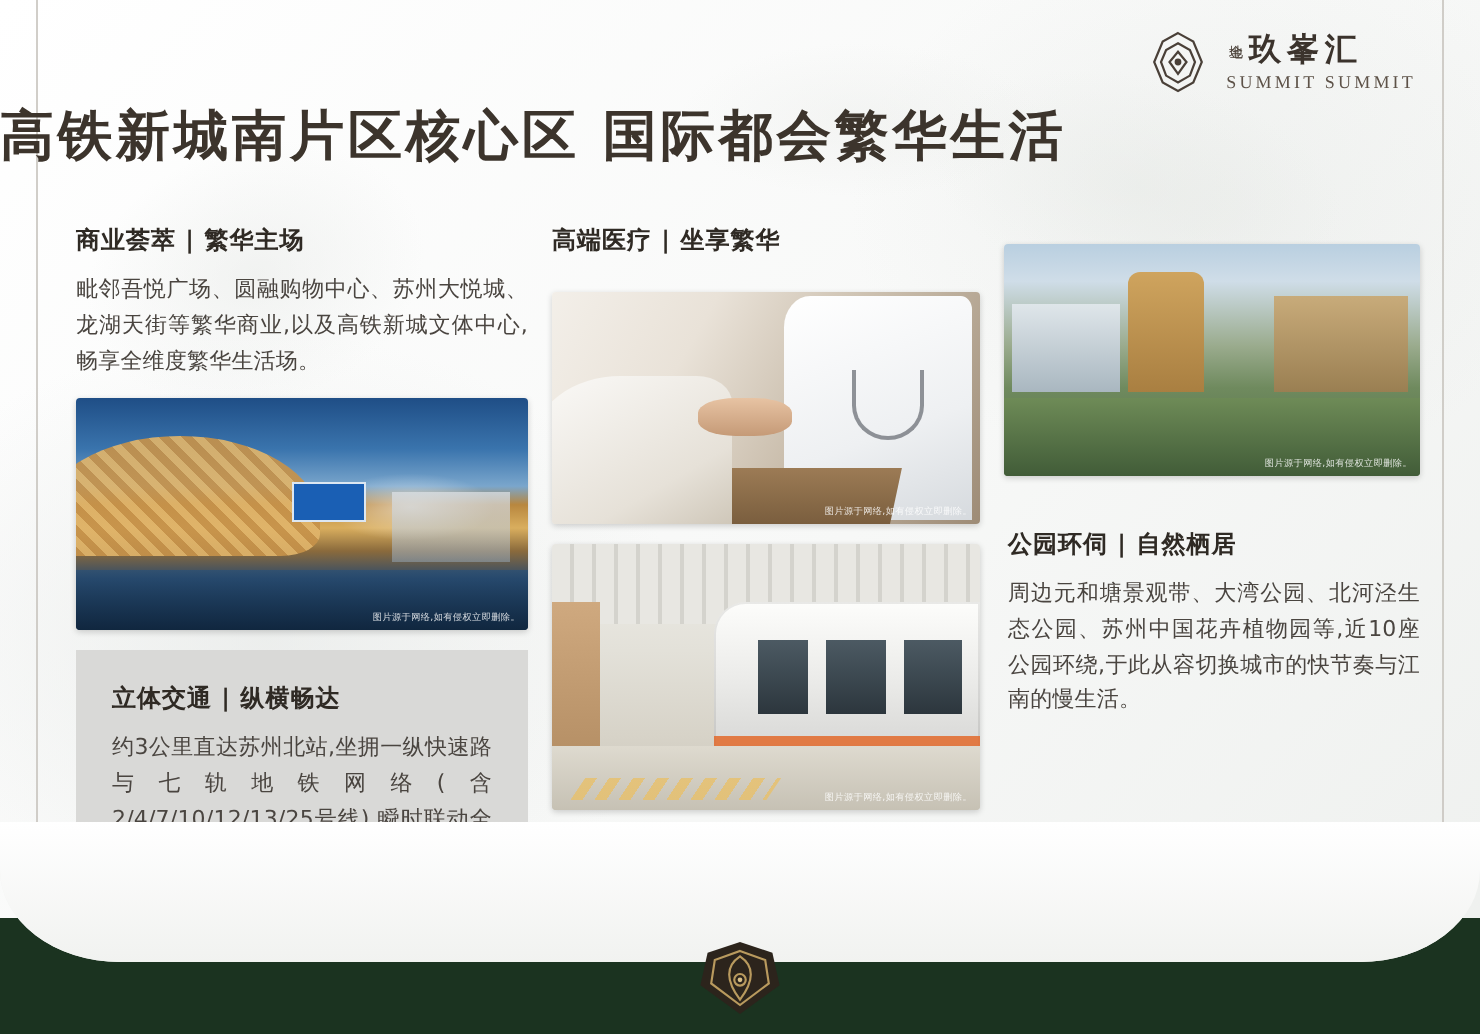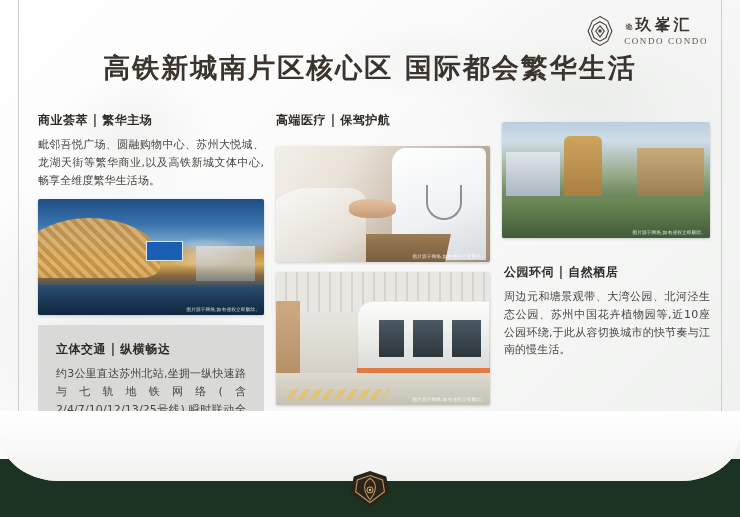--- a/index.html
+++ b/index.html
@@ -81,21 +81,21 @@
     font-size: 16px; color: #3b332c; letter-spacing: 3px;
     font-weight: 700; font-family: "DejaVu Sans", sans-serif;
   }
   .logo-en {
     font-size: 9px; color: #5d5248; letter-spacing: 1.6px;
     margin-top: 3px; font-family: "Liberation Serif", serif;
   }
 
   .headline {
     position: absolute; left: 0; right: 0; top: 50px;
-    text-align: center;
+    text-align: left;
     font-family: "DejaVu Serif", "Liberation Serif", serif;
     font-size: 27px; font-weight: 700; color: #3c342c;
     letter-spacing: 2px;
   }
 
   
   .grid {
     position: absolute; left: 38px; right: 30px; top: 112px;
     display: grid;
     grid-template-columns: 226px 214px 1fr;
@@ -266,21 +266,21 @@
         <polygon points="20,9 27,13 30,20 27,28 20,32 13,28 10,20 13,13"></polygon>
         <polygon points="20,14 25,20 20,27 15,20"></polygon>
       </g>
       <circle cx="20" cy="20" r="2" fill="#4a4038"></circle>
     </svg>
     <div class="logo-text">
       <div class="logo-cn-row">
         <span class="logo-brand">金地</span>
         <span class="logo-cn">玖峯汇</span>
       </div>
-      <div class="logo-en">CONDO CONDO</div>
+      <div class="logo-en">SUMMIT SUMMIT</div>
     </div>
   </div>
 
   <div class="headline">高铁新城南片区核心区  国际都会繁华生活</div>
 
   <div class="grid">
 
     <div class="col">
       <div class="block-title">商业荟萃 | 繁华主场</div>
       <div class="block-body">毗邻吾悦广场、圆融购物中心、苏州大悦城、龙湖天街等繁华商业,以及高铁新城文体中心,畅享全维度繁华生活场。</div>
@@ -291,21 +291,21 @@
         <div class="water"></div>
         <div class="caption">图片源于网络,如有侵权立即删除。</div>
       </div>
       <div class="panel">
         <div class="block-title">立体交通 | 纵横畅达</div>
         <div class="block-body">约3公里直达苏州北站,坐拥一纵快速路与七轨地铁网络(含2/4/7/10/12/13/25号线),瞬时联动全城,坐享繁华。</div>
       </div>
     </div>
 
     <div class="col">
-      <div class="block-title">高端医疗 | 保驾护航</div>
+      <div class="block-title">高端医疗 | 坐享繁华</div>
       <div class="photo ph-doctor">
         <div class="coat"></div>
         <div class="steth"></div>
         <div class="desk"></div>
         <div class="patient"></div>
         <div class="hands"></div>
         <div class="caption">图片源于网络,如有侵权立即删除。</div>
       </div>
       <div class="photo ph-metro">
         <div class="ceiling"></div>

